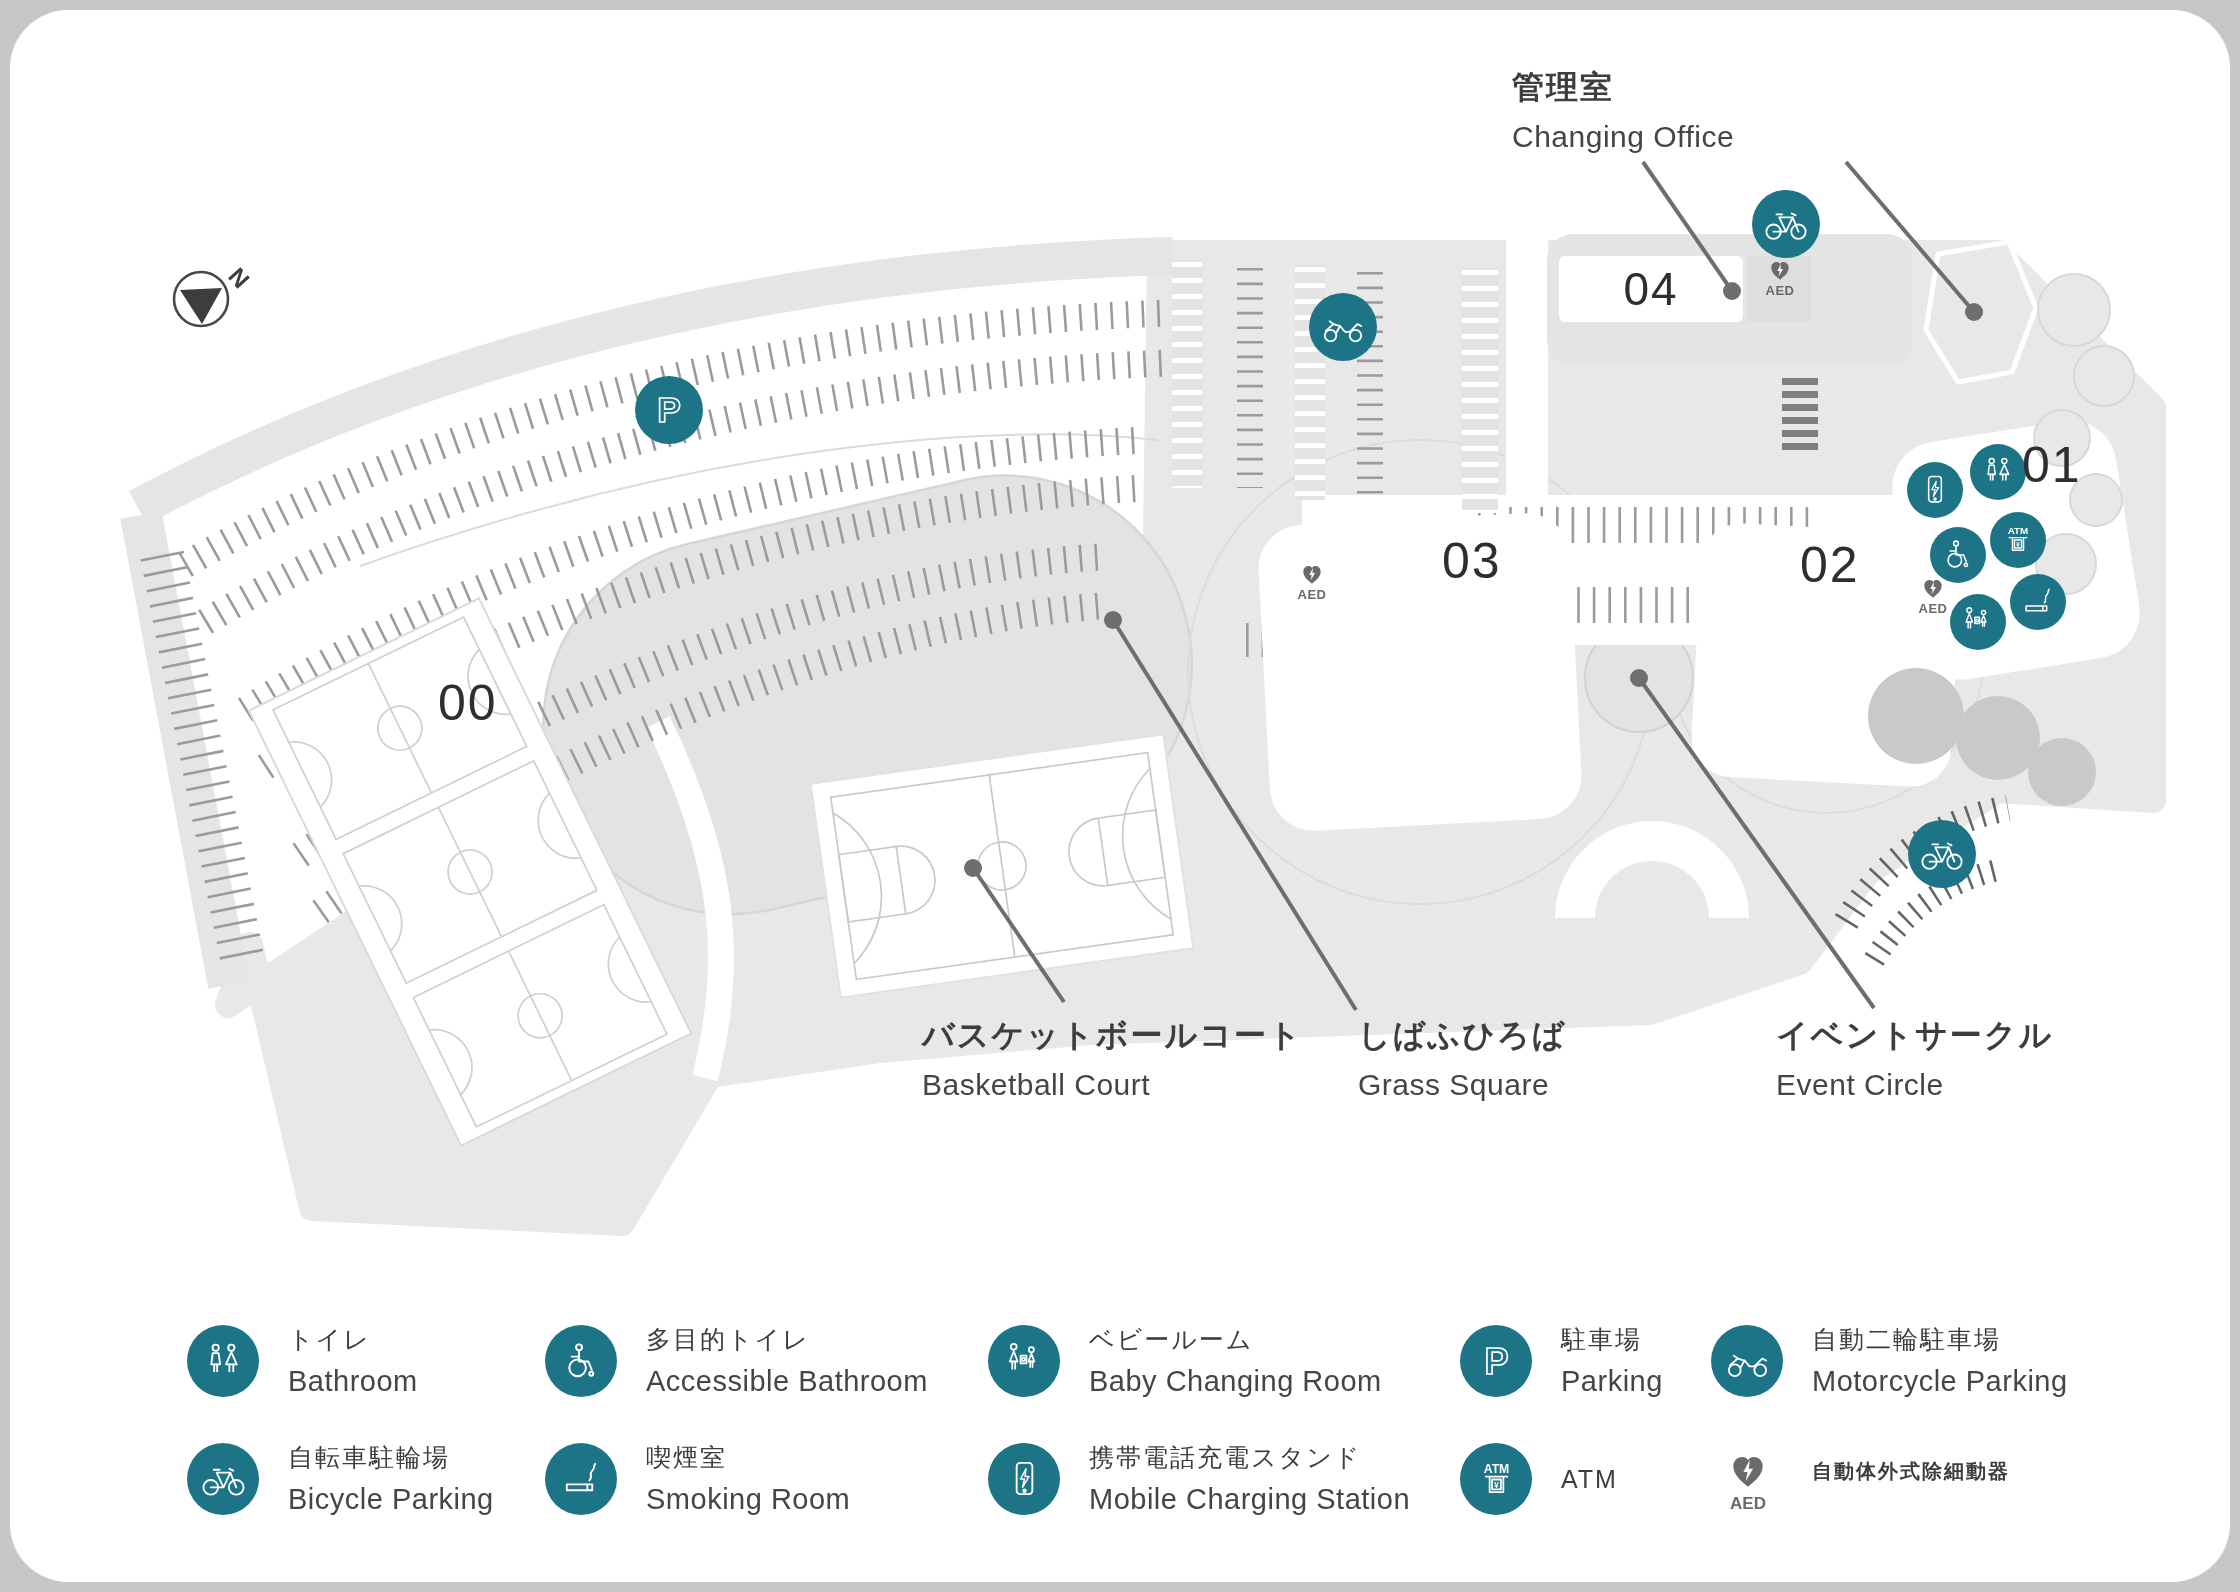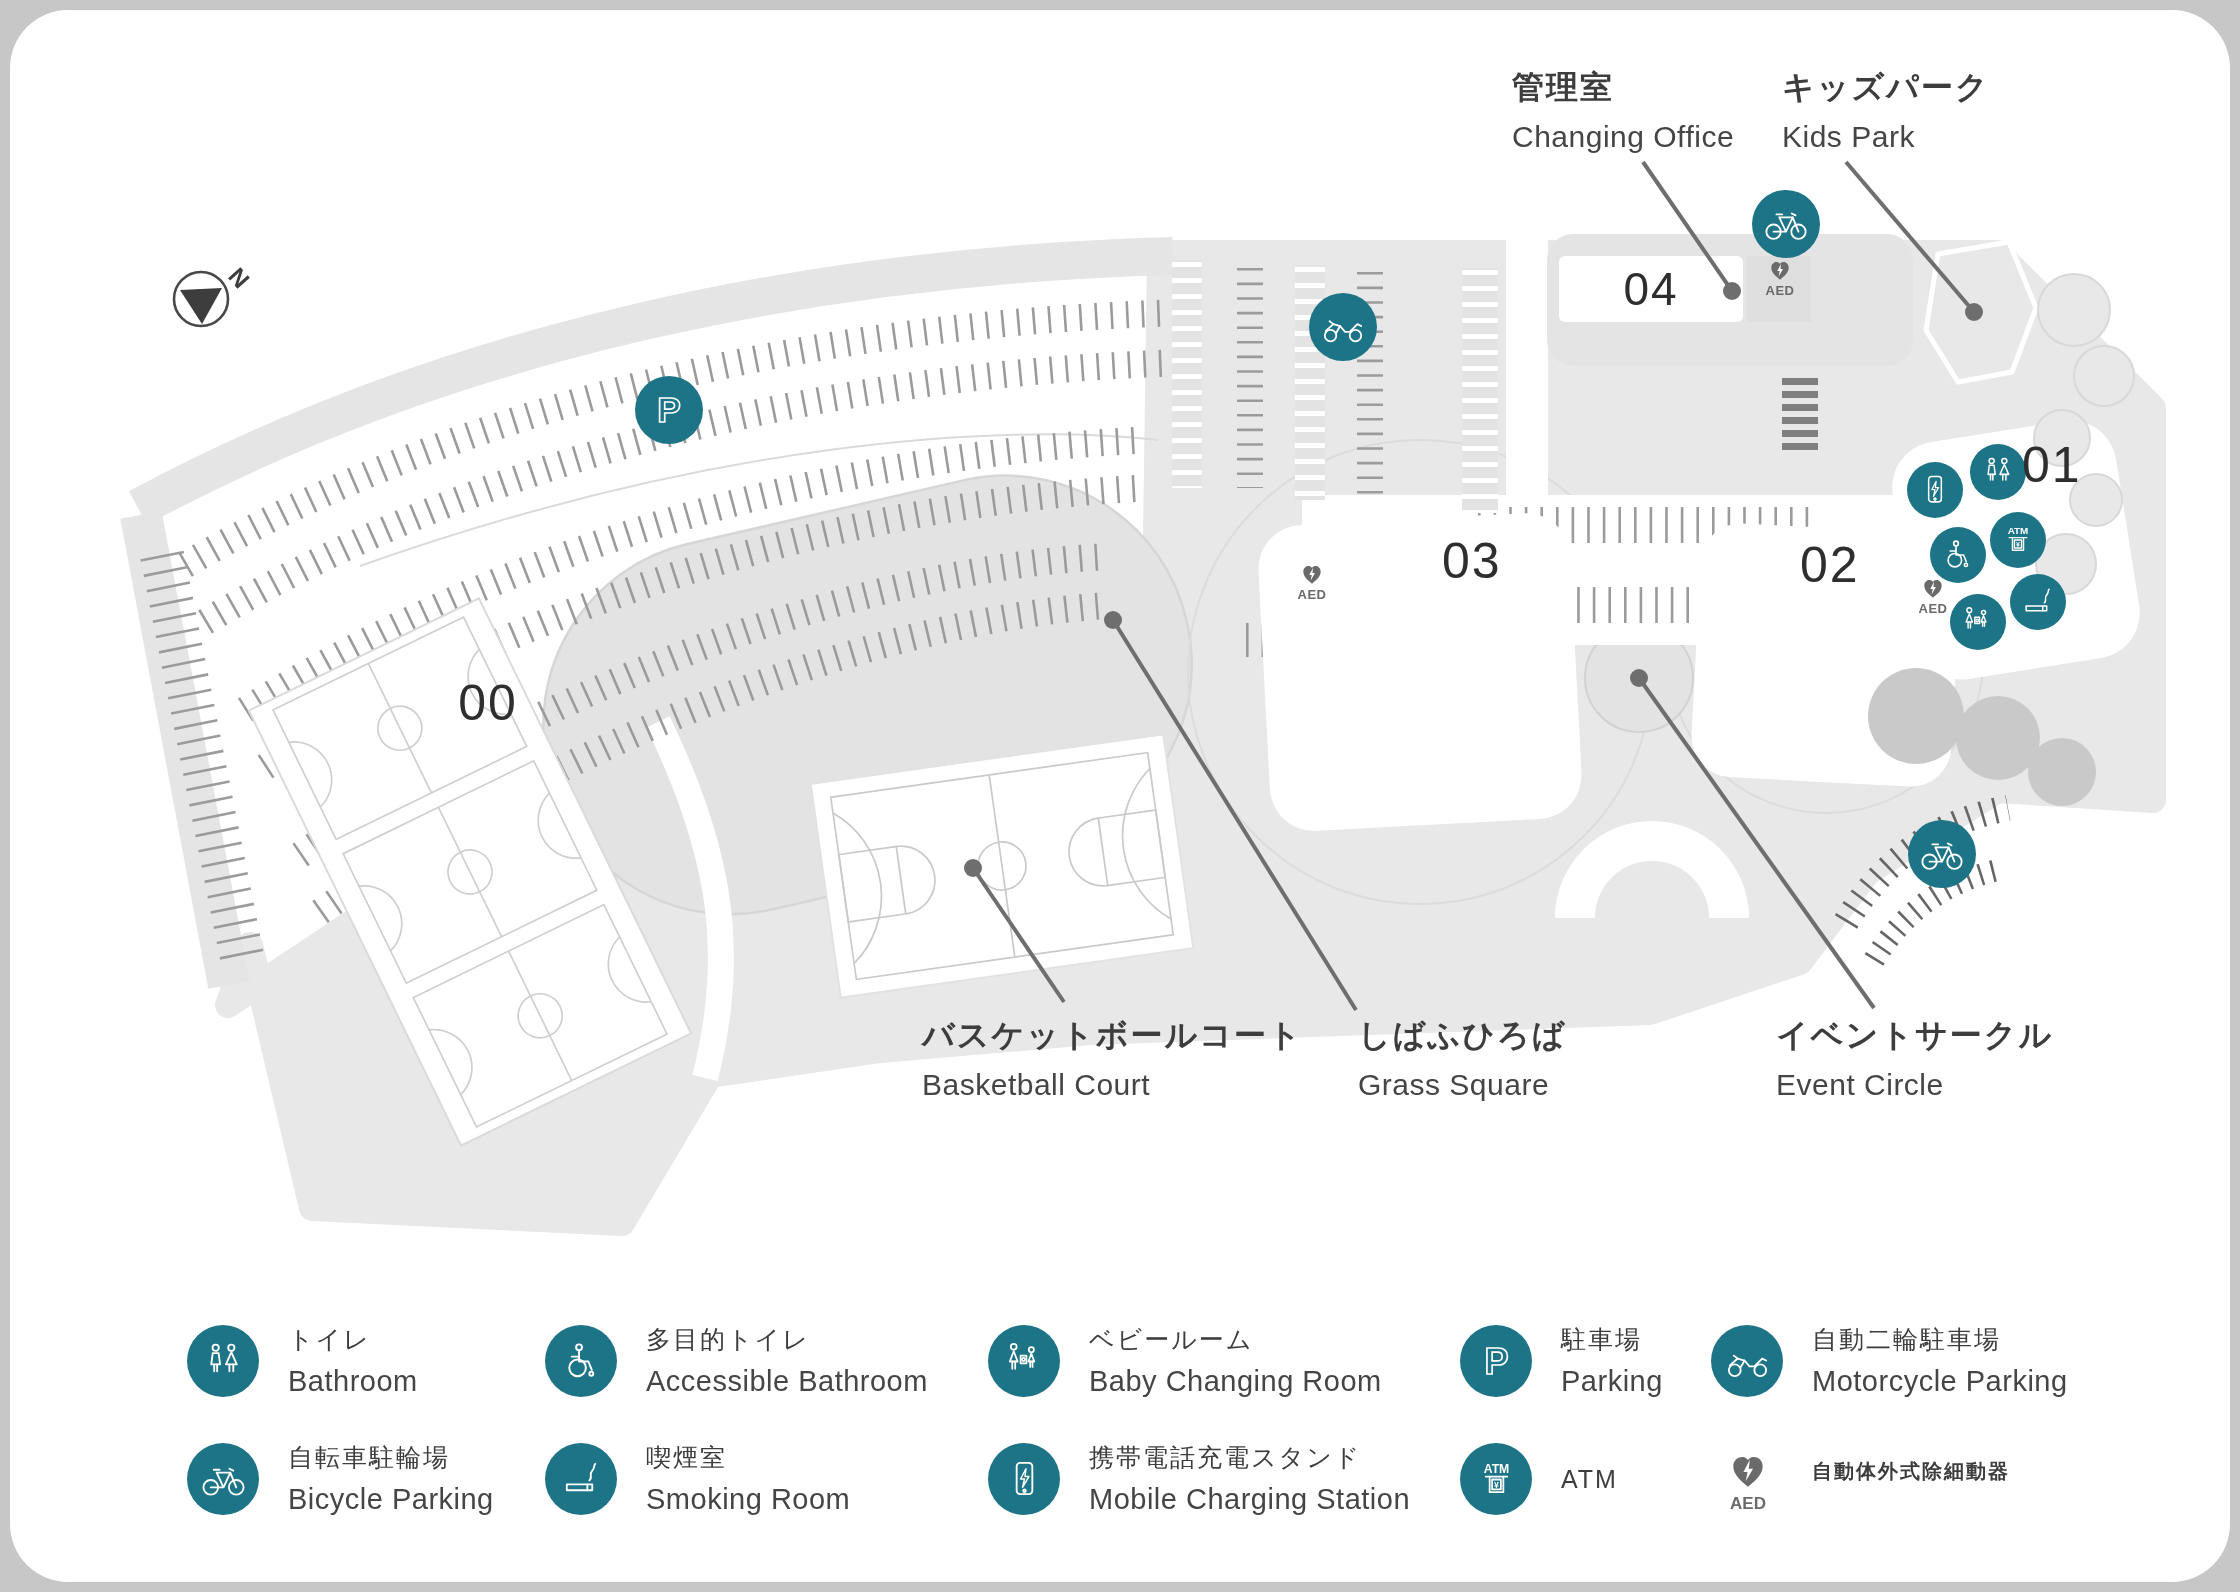--- a/index.html
+++ b/index.html
@@ -370,34 +370,30 @@
       </svg>
     <div class="aed-t">AED</div>
   </div>
   <div class="aedm" style="left:1901px;top:566px">
     <svg>
         <use href="#i-aed"></use>
       </svg>
     <div class="aed-t">AED</div>
   </div>
 
-  <div class="bnum" style="left:428px;top:664px;width:100px;text-align:center">00</div>
+  <div class="bnum" style="left:428px;top:664px;width:100px;text-align:left">00</div>
   <div class="bnum" style="left:2012px;top:426px">01</div>
   <div class="bnum" style="left:1790px;top:526px">02</div>
   <div class="bnum" style="left:1432px;top:522px">03</div>
   <div class="bnum" style="left:1549px;top:252px;width:184px;text-align:center;font-size:46px">04</div>
 
   <div class="co" style="left:1502px;top:56px">
     <div class="jp">管理室</div>
     <div class="en">Changing Office</div>
   </div>
-  <div class="co" style="left:1772px;top:56px">
-    <div class="jp">キッズパーク</div>
-    <div class="en">Kids Park</div>
-  </div>
   <div class="co" style="left:912px;top:1004px">
     <div class="jp">バスケットボールコート</div>
     <div class="en">Basketball Court</div>
   </div>
   <div class="co" style="left:1348px;top:1004px">
     <div class="jp">しばふひろば</div>
     <div class="en">Grass Square</div>
   </div>
   <div class="co" style="left:1766px;top:1004px">
     <div class="jp">イベントサークル</div>

